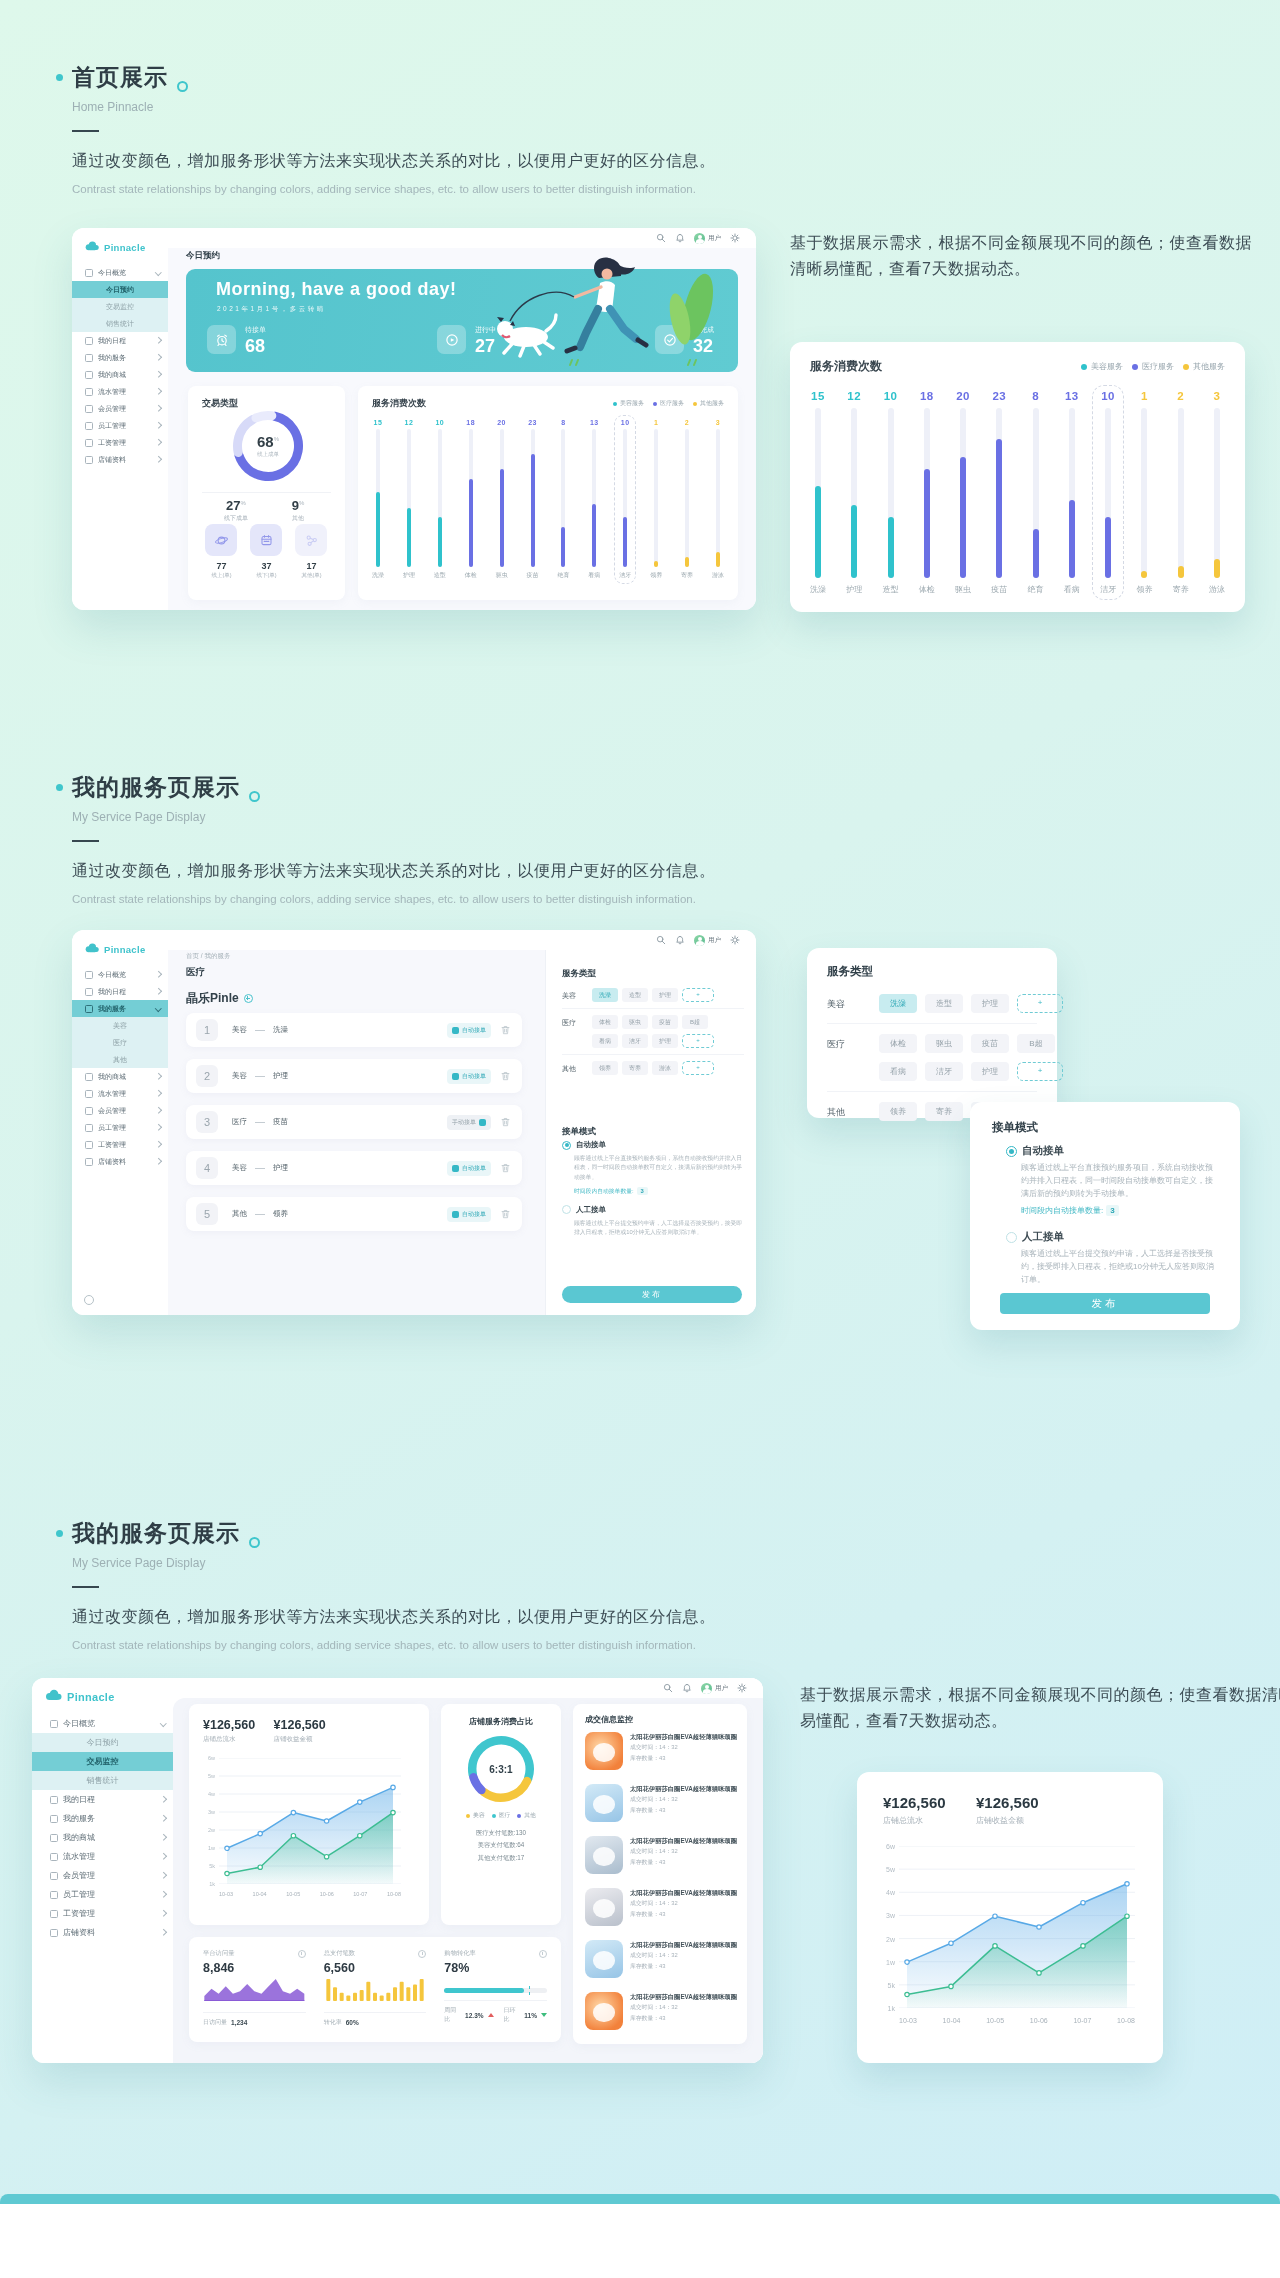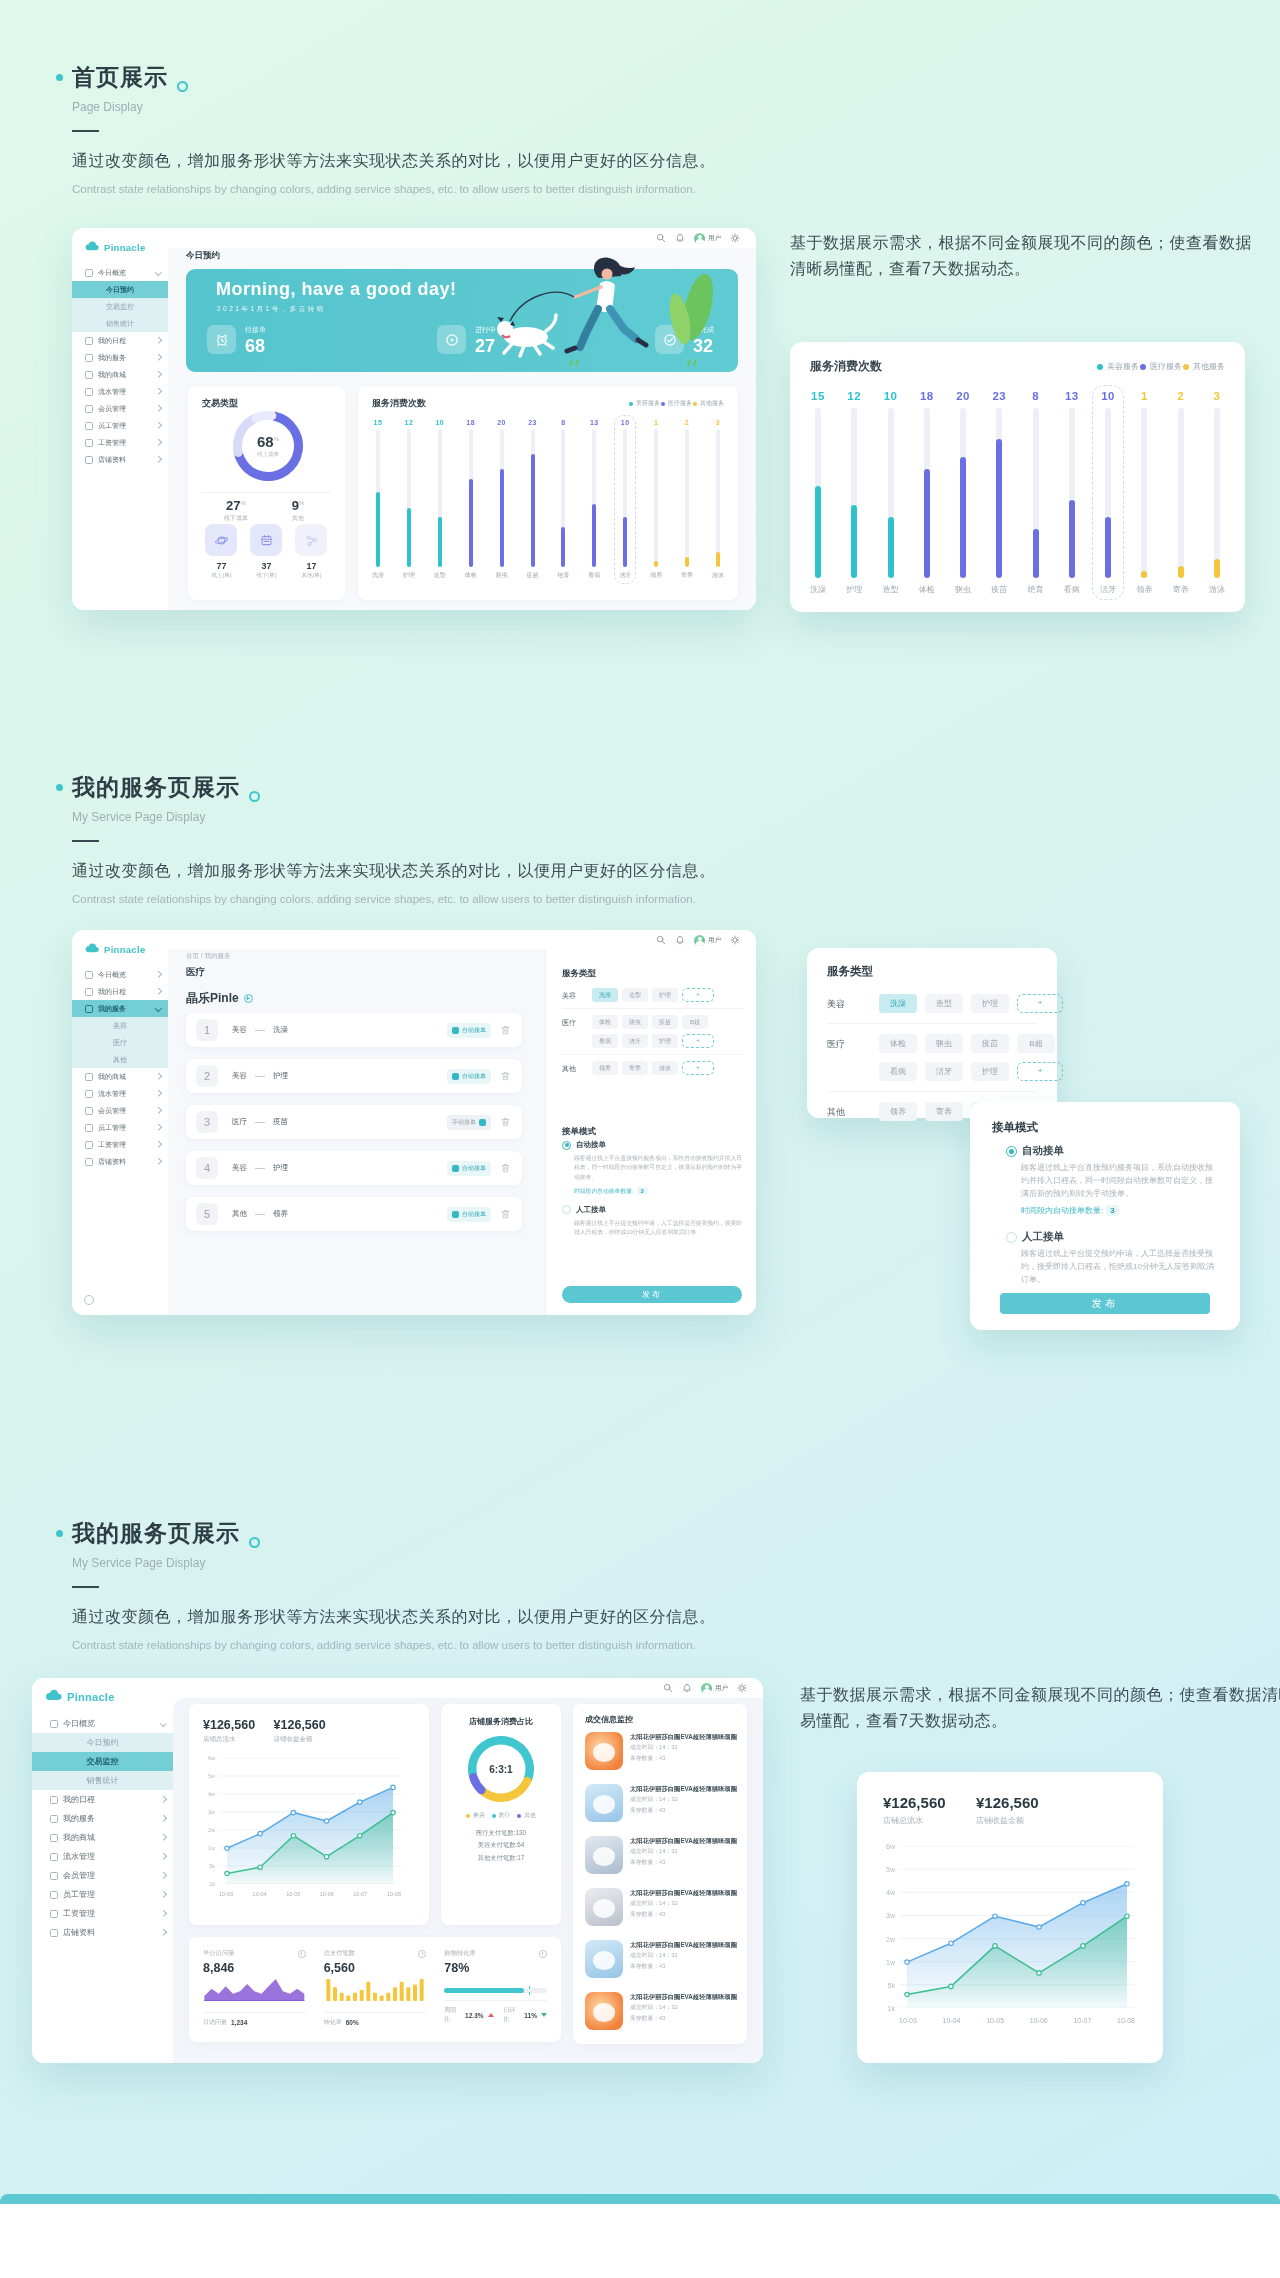--- a/index.html
+++ b/index.html
@@ -94,21 +94,21 @@
   .ttile svg{width:15px;height:15px;fill:none;stroke:#9297ea;stroke-width:1.1;stroke-linecap:round;}
   .ttcol.lite .ttile{background:#f0f1fb;}
   .ttcol.lite .ttile svg{stroke:#c9ccf4;}
   .tnum{font-size:9px;font-weight:bold;color:#323f47;margin-top:5px;}
   .tnl{font-size:5.5px;color:#a9b3bb;margin-top:1px;}
 
   
   .barcard{box-sizing:border-box;}
   #shot1 .barcard{left:190px;top:158px;width:380px;height:214px;}
   .bc-head{display:flex;align-items:center;padding:11px 14px 0 14px;}
-  .bc-legend{margin-left:auto;display:flex;gap:1px;align-items:center;}
+  .bc-legend{margin-left:auto;display:flex;gap:9px;align-items:center;}
   .bc-li{display:flex;align-items:center;gap:3px;font-size:6px;color:#97a5ad;}
   .bc-dot{width:4px;height:4px;border-radius:50%;}
   .bc-body{display:flex;justify-content:space-between;padding:0 9px;margin-top:5px;}
   .bcol{display:flex;flex-direction:column;align-items:center;padding:3px 4px;border:1px dashed transparent;border-radius:9px;}
   .bcol.hl{border-color:#d4d9e4;}
   .bval{font-size:7px;font-weight:bold;letter-spacing:.5px;}
   .btrack{position:relative;width:4px;height:138px;background:#eef0f8;border-radius:3px;margin-top:3px;}
   .bfill{position:absolute;bottom:0;left:0;right:0;border-radius:3px;}
   .blab{font-size:6px;color:#9aa7ae;margin-top:4px;white-space:nowrap;}
   
@@ -257,21 +257,21 @@
 <body>
 
 <div class="page">
 
   <header class="sec" style="left:56px;top:62px">
     <div class="sec-row">
       <span class="sec-dot"></span>
       <h1 class="sec-title">首页展示</h1>
       <span class="sec-ring"></span>
     </div>
-    <p class="sec-sub">Page Display</p>
+    <p class="sec-sub">Home Pinnacle</p>
     <div class="sec-dash"></div>
     <p class="sec-desc">通过改变颜色，增加服务形状等方法来实现状态关系的对比，以便用户更好的区分信息。</p>
     <p class="sec-en">Contrast state relationships by changing colors, adding service shapes, etc. to allow users to better distinguish information.</p>
   </header>
 
   <header class="sec" style="left:56px;top:772px">
     <div class="sec-row">
       <span class="sec-dot"></span>
       <h1 class="sec-title">我的服务页展示</h1>
       <span class="sec-ring"></span>

